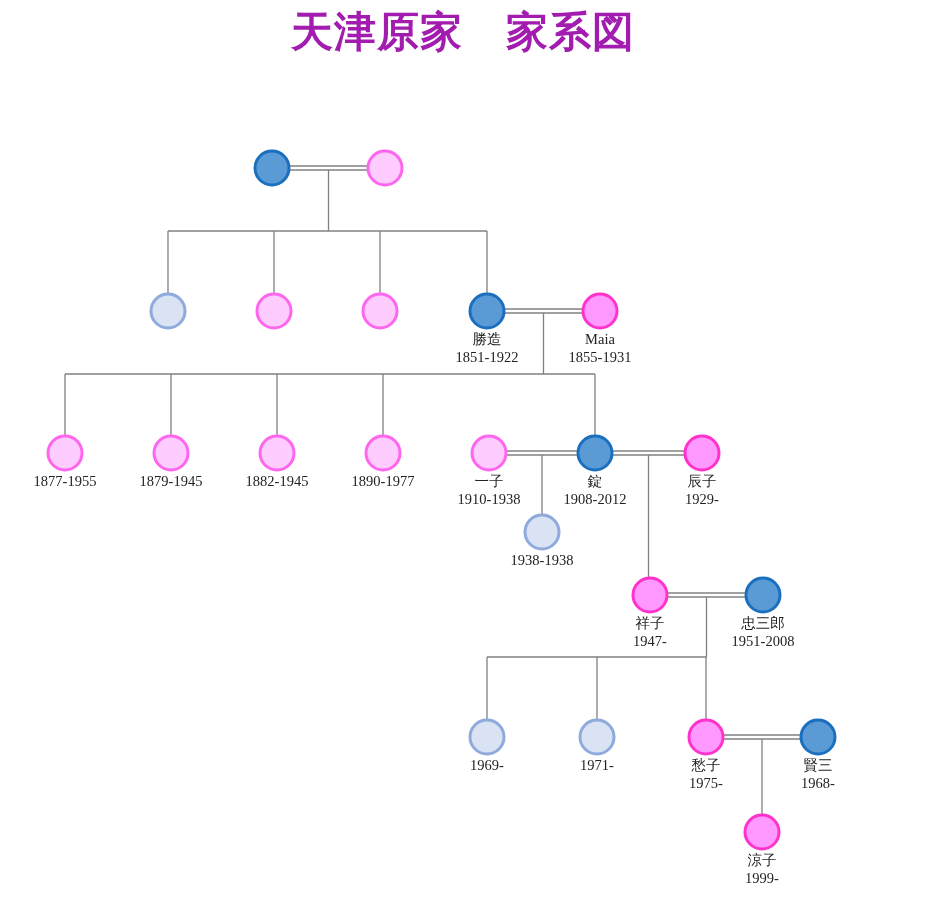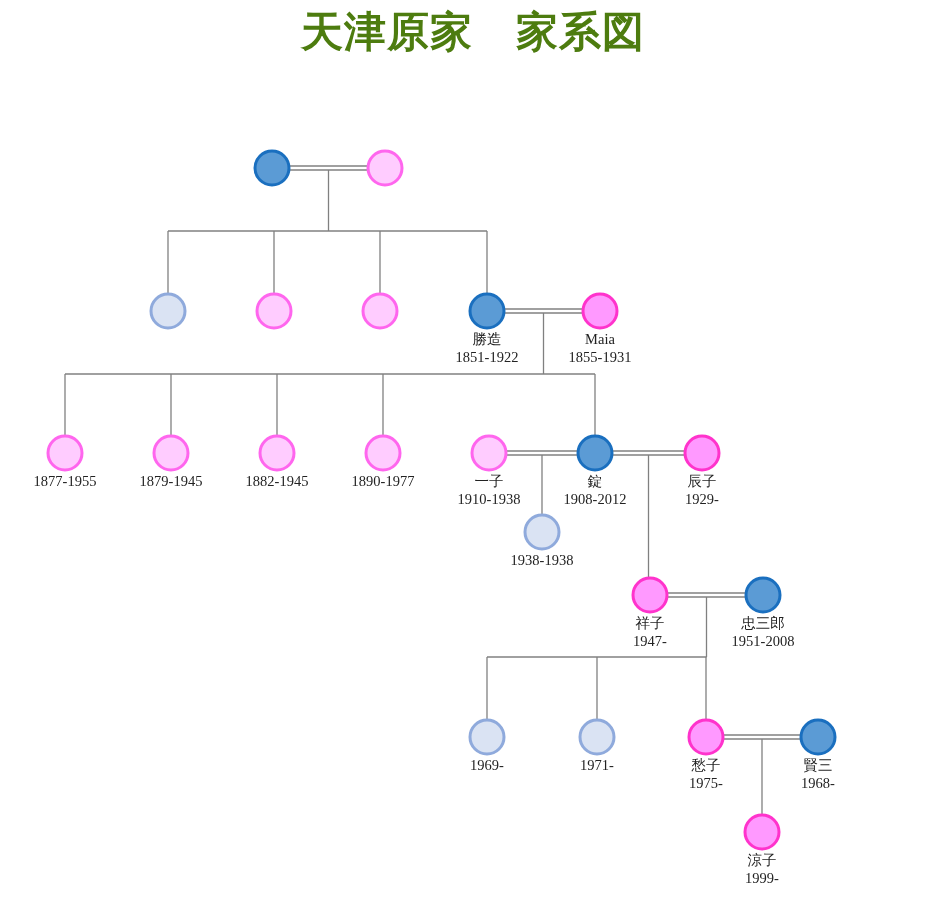--- a/index.html
+++ b/index.html
@@ -1,19 +1,19 @@
 <!DOCTYPE html>
 <html><head>
 <meta charset="utf-8">
 <style>
   html, body { margin: 0; padding: 0; background: #ffffff; }
   body { width: 932px; height: 903px; position: relative; overflow: hidden;
          font-family: "DejaVu Serif", "Liberation Serif", serif; }
-  .title { position: absolute; left: 17px; width: 912px; top: 4px; text-align: center;
-           font-size: 42px; font-weight: bold; color: #4d7c0f; letter-spacing: 1px;
+  .title { position: absolute; left: 7px; width: 912px; top: 4px; text-align: center;
+           font-size: 42px; font-weight: bold; color: #a21caf; letter-spacing: 1px;
            font-family: "DejaVu Serif", "Liberation Serif", serif; }
   svg { position: absolute; left: 0; top: 0; }
   .lbl { font-family: "Liberation Serif", "DejaVu Serif", serif; font-size: 14.5px; fill: #222; }
 </style>
 </head>
 <body>
 
 <div class="title">天津原家　家系図</div>
 
 <svg id="tree" width="932" height="903" viewBox="0 0 932 903">

